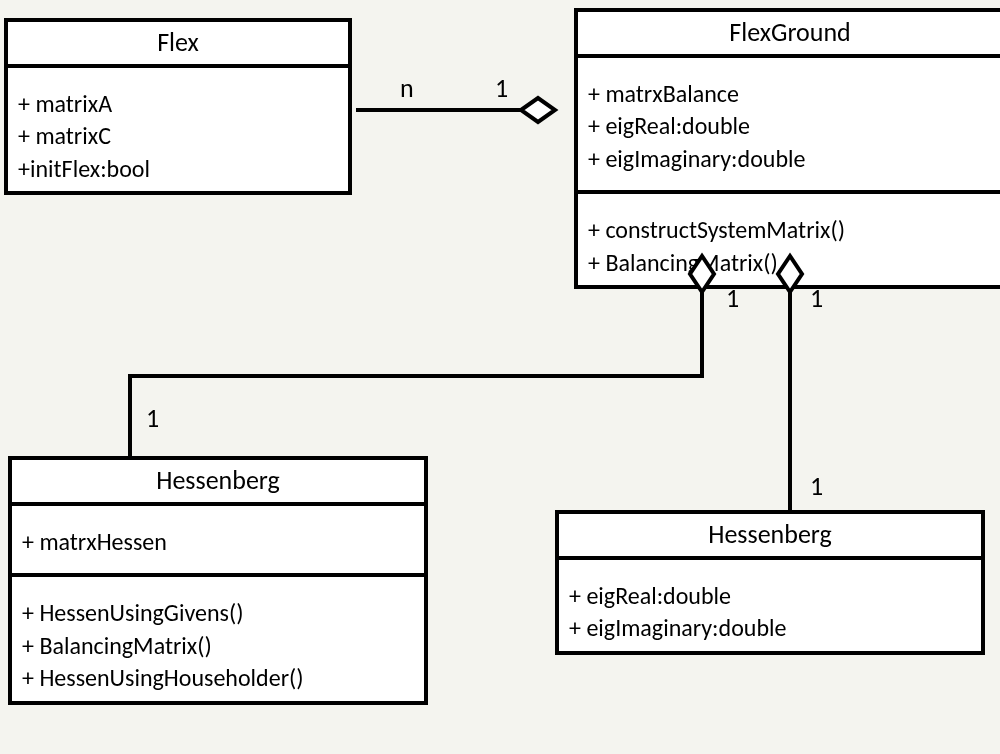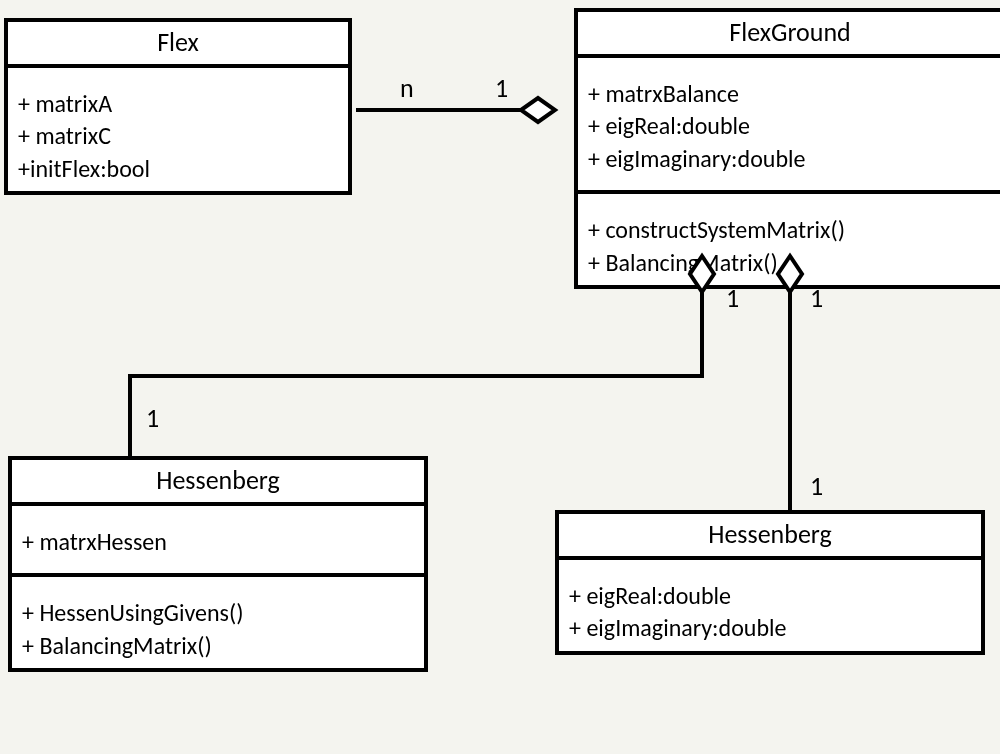--- a/index.html
+++ b/index.html
@@ -71,20 +71,21 @@
 </div>
 
 <div class="class-box" style="left:8px; top:456px; width:420px;">
   <div class="title">Hessenberg</div>
   <div class="section">
     <div>+ matrxHessen</div>
   </div>
   <div class="section divider">
     <div>+ HessenUsingGivens()</div>
     <div>+ BalancingMatrix()</div>
+    <div>+ HessenUsingHouseholder()</div>
   </div>
 </div>
 
 <div class="class-box" style="left:555px; top:510px; width:430px;">
   <div class="title">Hessenberg</div>
   <div class="section">
     <div>+ eigReal:double</div>
     <div>+ eigImaginary:double</div>
   </div>
 </div>

